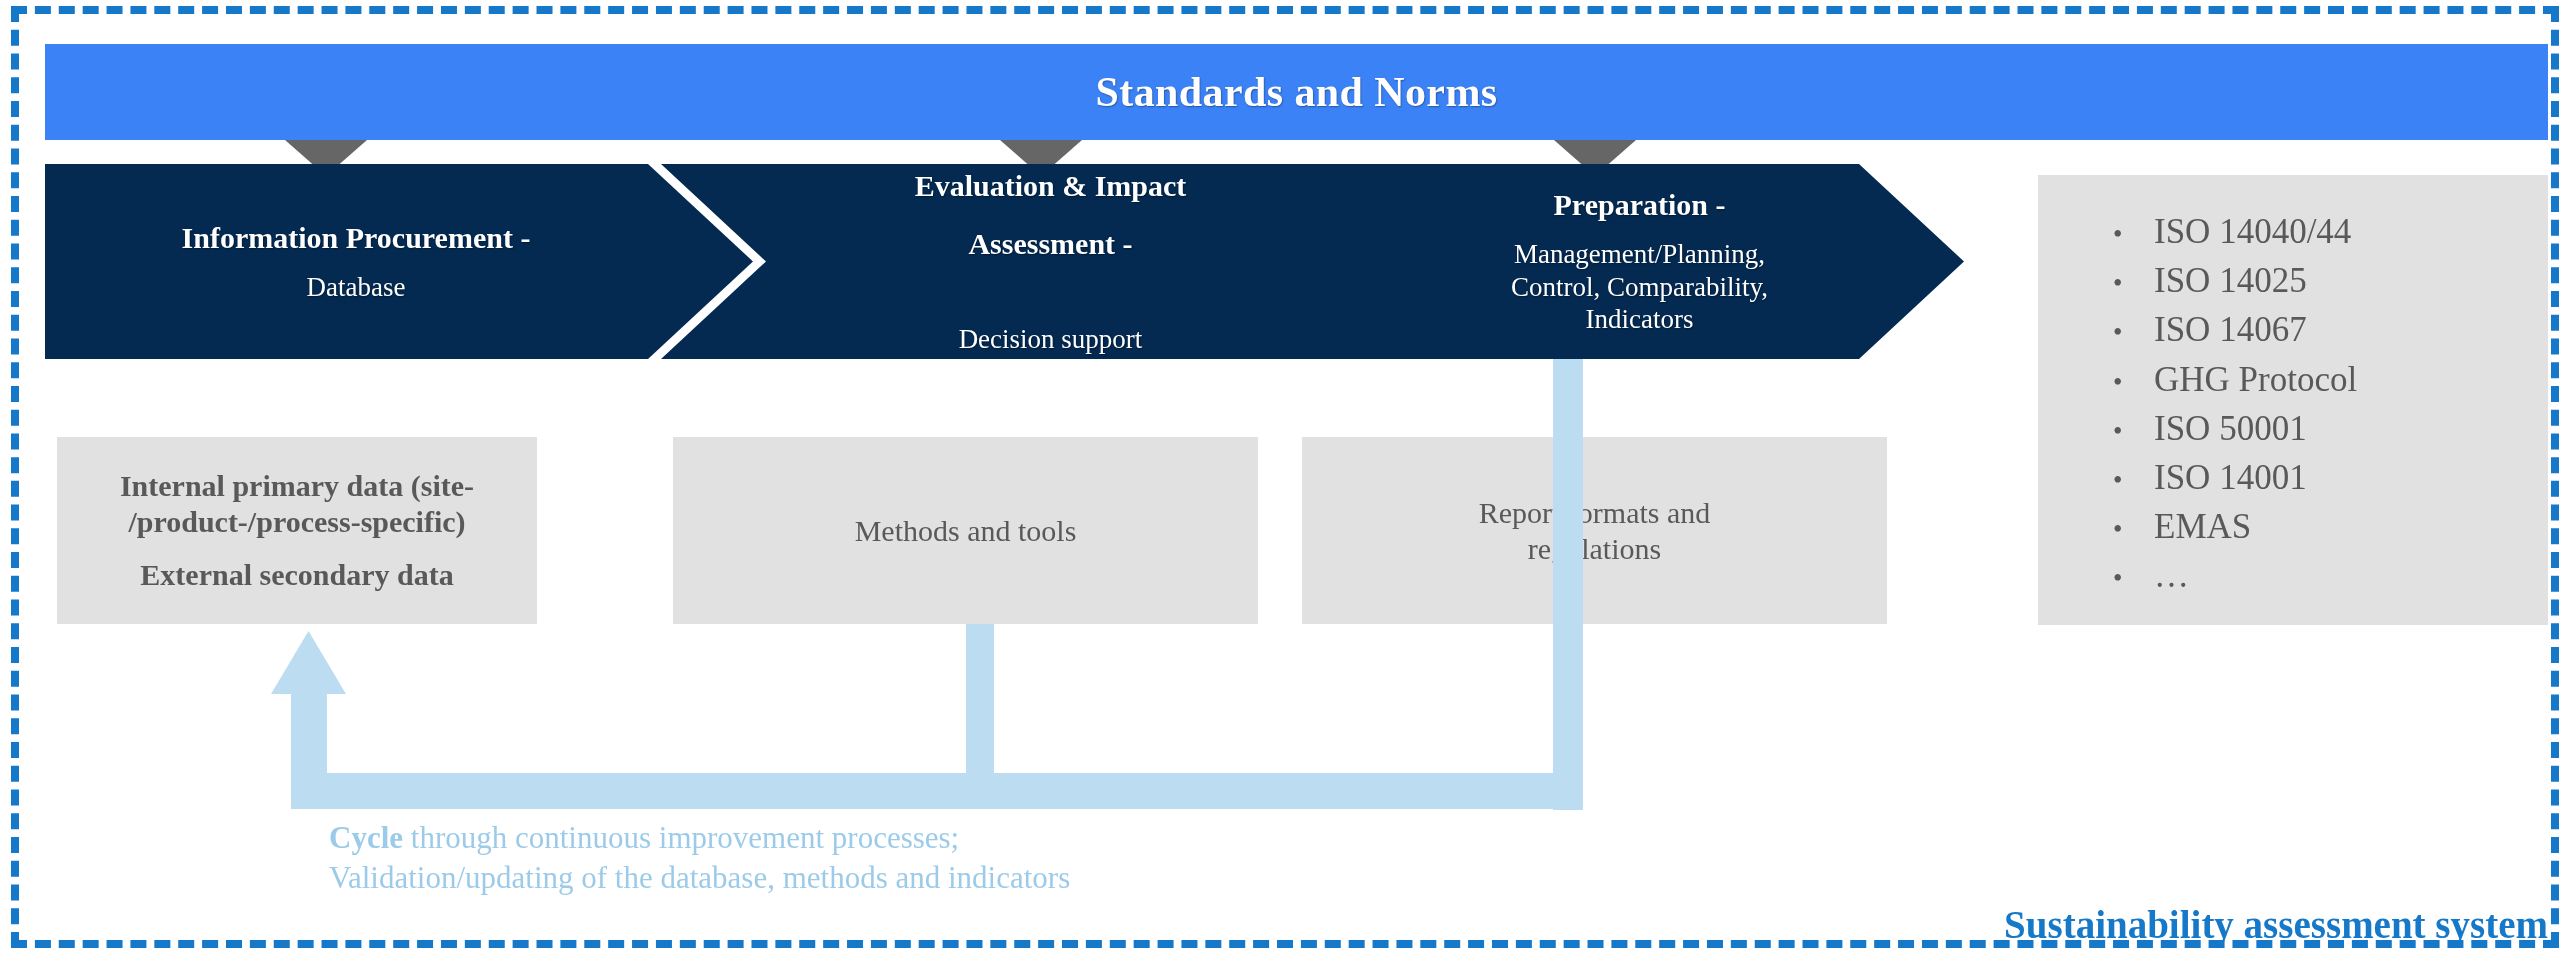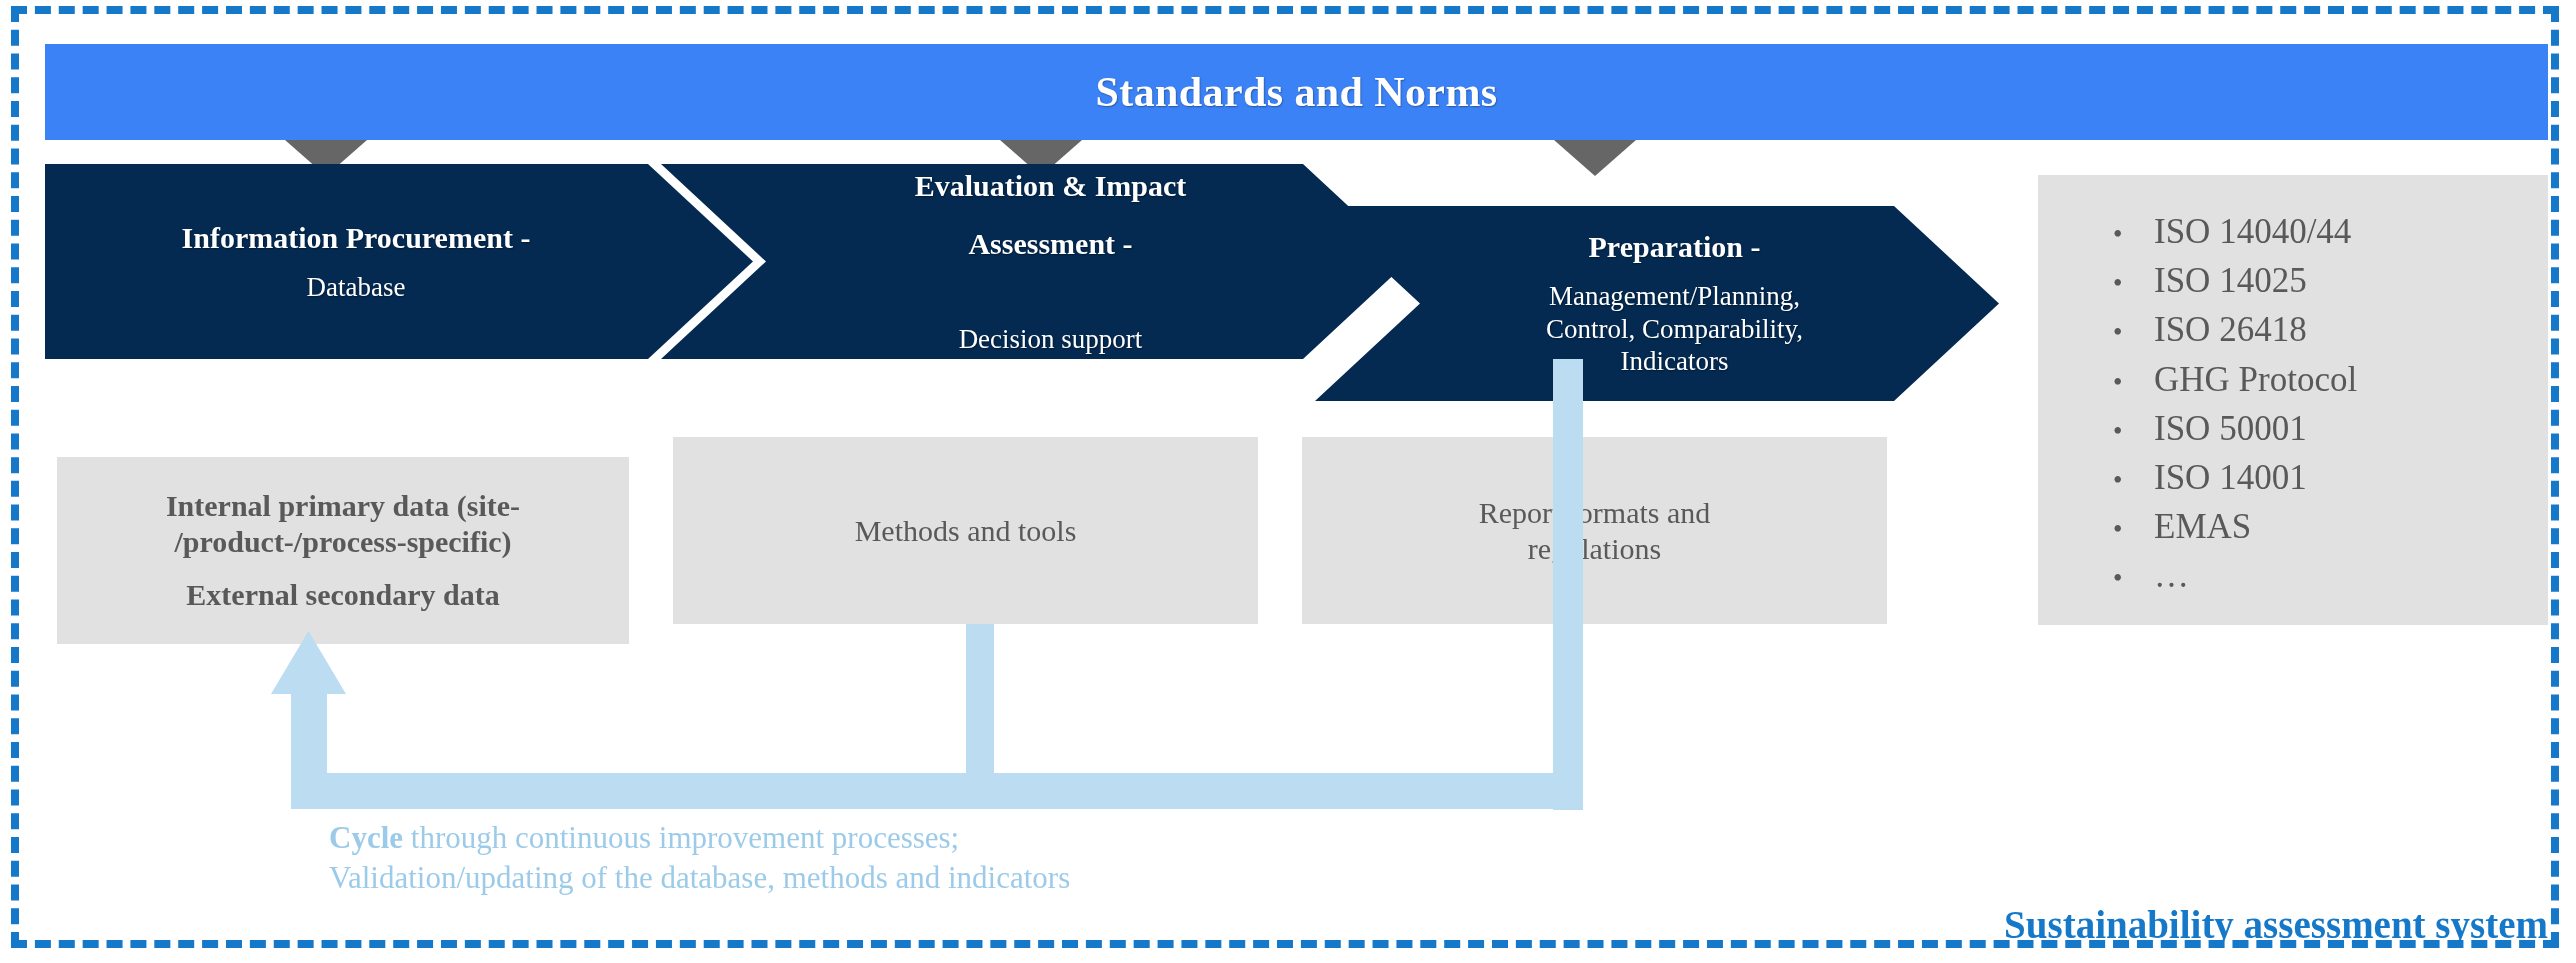--- a/index.html
+++ b/index.html
@@ -105,26 +105,25 @@
   
   .chev-2 {
     left: 661px;
     width: 747px;
     clip-path: polygon(0 0, calc(100% - 105px) 0, 100% 50%, calc(100% - 105px) 100%, 0 100%, 105px 50%);
     padding-left: 118px;
     padding-right: 86px;
     gap: 23px;
   }
   .chev-3 {
-    left: 1315px;
+    left: 1280px;
     width: 684px;
     clip-path: polygon(0 0, calc(100% - 105px) 0, 100% 50%, calc(100% - 105px) 100%, 0 100%, 105px 50%);
     padding-left: 118px;
     padding-right: 83px;
-    margin-top: 42px;
   }
 
   
   .gbox {
     position: absolute;
     top: 437px;
     height: 187px;
     background: #e1e1e1;
     color: #595959;
     display: flex;
@@ -139,21 +138,21 @@
     font-weight: bold;
     font-size: 30px;
     line-height: 1.2;
   }
   .gbox .gline {
     font-size: 30px;
     line-height: 1.2;
   }
   .gbox .ggap { height: 17.3px; }
 
-  .gbox-1 { left: 57px;   width: 572px; margin-top: 20px; }
+  .gbox-1 { left: 57px;   width: 480px; }
   .gbox-2 { left: 673px;  width: 585px; }
   .gbox-3 { left: 1302px; width: 585px; }
 
   
   .std-box {
     position: absolute;
     left: 2038px;
     top: 175px;
     width: 510px;
     height: 450px;
@@ -283,21 +282,21 @@
     <div class="std-item">
       <span class="std-bullet">•</span>
       <span class="std-label">ISO 14040/44</span>
     </div>
     <div class="std-item">
       <span class="std-bullet">•</span>
       <span class="std-label">ISO 14025</span>
     </div>
     <div class="std-item">
       <span class="std-bullet">•</span>
-      <span class="std-label">ISO 26418</span>
+      <span class="std-label">ISO 14067</span>
     </div>
     <div class="std-item">
       <span class="std-bullet">•</span>
       <span class="std-label">GHG Protocol</span>
     </div>
     <div class="std-item">
       <span class="std-bullet">•</span>
       <span class="std-label">ISO 50001</span>
     </div>
     <div class="std-item">

